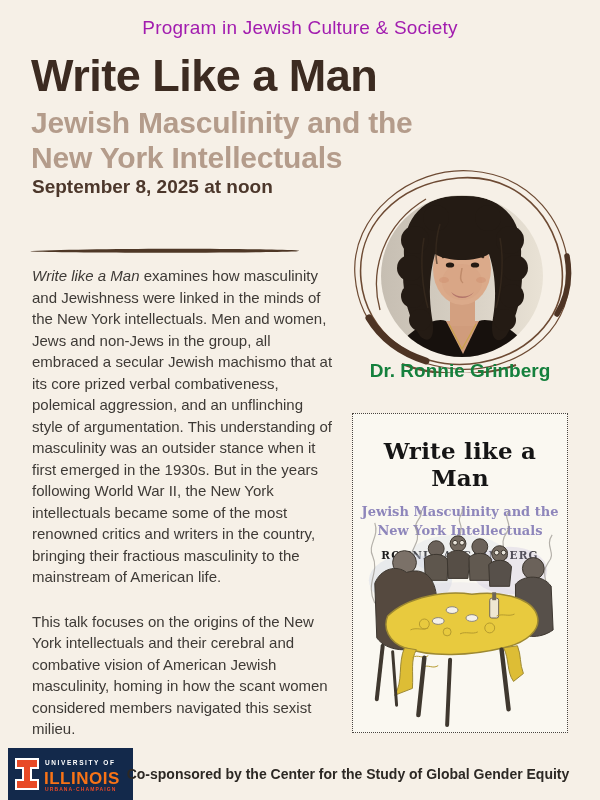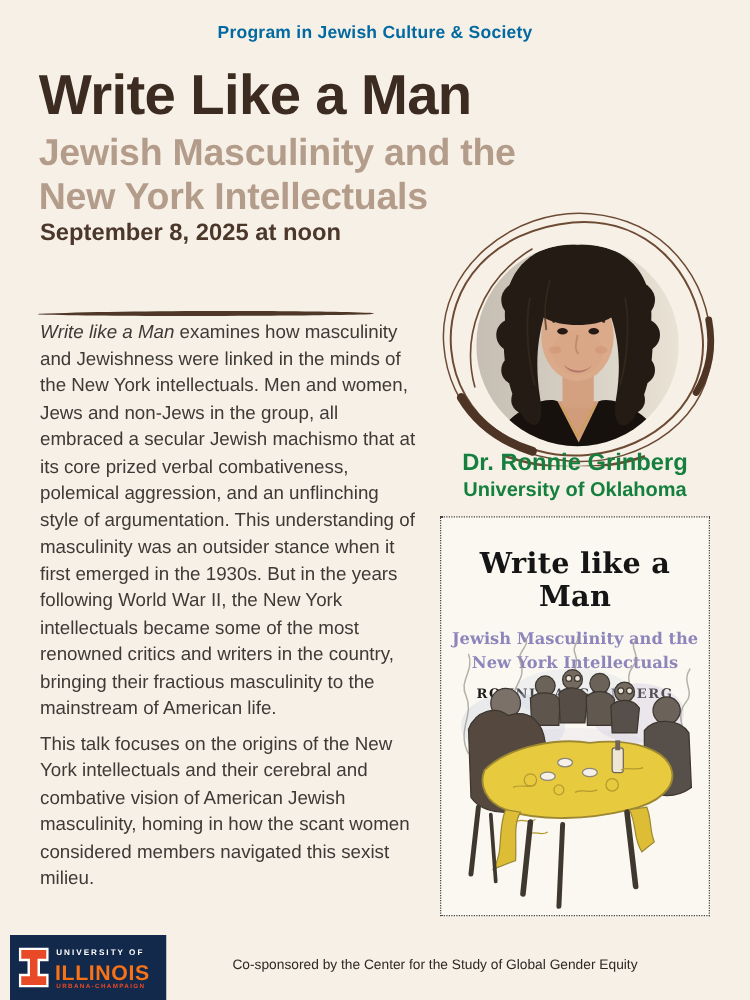--- a/index.html
+++ b/index.html
@@ -1,30 +1,30 @@
 <!DOCTYPE html>
 <html><head>
 <meta charset="utf-8">
 <style>
   html,body{margin:0;padding:0;}
   body{width:600px;height:800px;position:relative;overflow:hidden;
        font-family:"Liberation Sans",sans-serif;background:#f6f0e7;}
   .abs{position:absolute;}
   
-  .hdr{top:17px;left:0;width:600px;text-align:center;font-size:14px;font-weight:700;
-       color:#0369a1;letter-spacing:.2px;}
+  .hdr{top:17px;left:0;width:600px;text-align:center;font-size:19px;font-weight:400;
+       color:#a21caf;letter-spacing:.2px;}
   
   .title{top:50px;left:31px;font-size:45px;font-weight:700;color:#3c2b21;letter-spacing:-.5px;}
   .subtitle{top:105px;left:31px;font-size:30px;font-weight:700;color:#b49c8b;line-height:35px;letter-spacing:-.2px;}
   
   .when{top:172px;left:32px;font-size:19px;font-weight:700;color:#4c372b;line-height:30px;}
   
-  .bodycol{top:255px;left:32px;width:303px;font-size:15px;line-height:21.5px;color:#3e3a36;}
+  .bodycol{top:265px;left:32px;width:303px;font-size:15px;line-height:21.5px;color:#3e3a36;}
   .bodycol p{margin:0;}
-  .bodycol p + p{margin-top:7px;}
+  .bodycol p + p{margin-top:23px;}
   .lead-italic{font-style:italic;}
   
   .photo-wrap{top:168px;left:340px;width:240px;height:205px;}
   
   .caption{top:360px;left:345px;width:230px;text-align:center;color:#15803d;}
   .caption .nm{font-size:19px;font-weight:700;}
   .caption .af{font-size:16px;font-weight:700;margin-top:2px;}
   
   .book{top:413px;left:352px;width:216px;height:320px;background:#faf8f1;
         border:1px dotted #4a4440;box-sizing:border-box;text-align:center;
@@ -35,21 +35,21 @@
   .bk-illo{position:absolute;left:0;top:95px;width:214px;height:223px;}
   
   .logo-box{top:748px;left:8px;width:125px;height:52px;background:#13294b;}
   .logo-box .u-of{position:absolute;left:37px;top:11px;font-size:6.5px;font-weight:700;
         color:#ffffff;letter-spacing:1.6px;}
   .logo-box .ill{position:absolute;left:36px;top:21px;font-size:17px;font-weight:700;
         color:#f97316;letter-spacing:.5px;}
   .logo-box .uc{position:absolute;left:37px;top:38px;font-size:5px;font-weight:700;
         color:#e84a27;letter-spacing:1.1px;}
   .blocki{position:absolute;left:7px;top:10px;}
-  .foot-text{top:766px;left:96px;width:504px;text-align:center;font-size:11px;color:#2c2824;}
+  .foot-text{top:766px;left:96px;width:504px;text-align:center;font-size:14px;color:#2c2824;font-weight:bold;}
 </style>
 </head>
 <body>
 
 <div class="abs hdr">Program in Jewish Culture &amp; Society</div>
 
 <div class="abs title">Write Like a Man</div>
 
 <div class="abs subtitle">
   <div>Jewish Masculinity and the</div>
@@ -125,21 +125,20 @@
     <path d="M132,3 C70,-2 10,48 15,108 C19,160 58,196 116,201 C174,205 231,166 229,108 C227,54 192,8 132,3" stroke-width="1.2"></path>
     <path d="M40,142 C29,102 44,56 86,31" stroke-width="1.3"></path>
     <path d="M29,150 C41,170 61,185 86,193" stroke="#4e3424" stroke-width="7" stroke-linecap="round"></path>
     <path d="M227,88 C231,110 227,130 217,146" stroke="#4e3424" stroke-width="5.5" stroke-linecap="round"></path>
     <path d="M62,196 C95,209 142,209 176,197" stroke-width="2"></path>
   </g>
 </svg>
 
 <div class="abs caption">
   <div class="nm">Dr. Ronnie Grinberg</div>
-  <div class="af">University of Oklahoma</div>
 </div>
 
 <div class="abs book">
   <div class="bk-title">Write like a Man</div>
   <div class="bk-sub">
     <div>Jewish Masculinity and the</div>
     <div>New York Intellectuals</div>
   </div>
   <div class="bk-auth">RONNIE A. GRINBERG</div>
   <svg class="bk-illo" viewBox="0 0 216 225">

